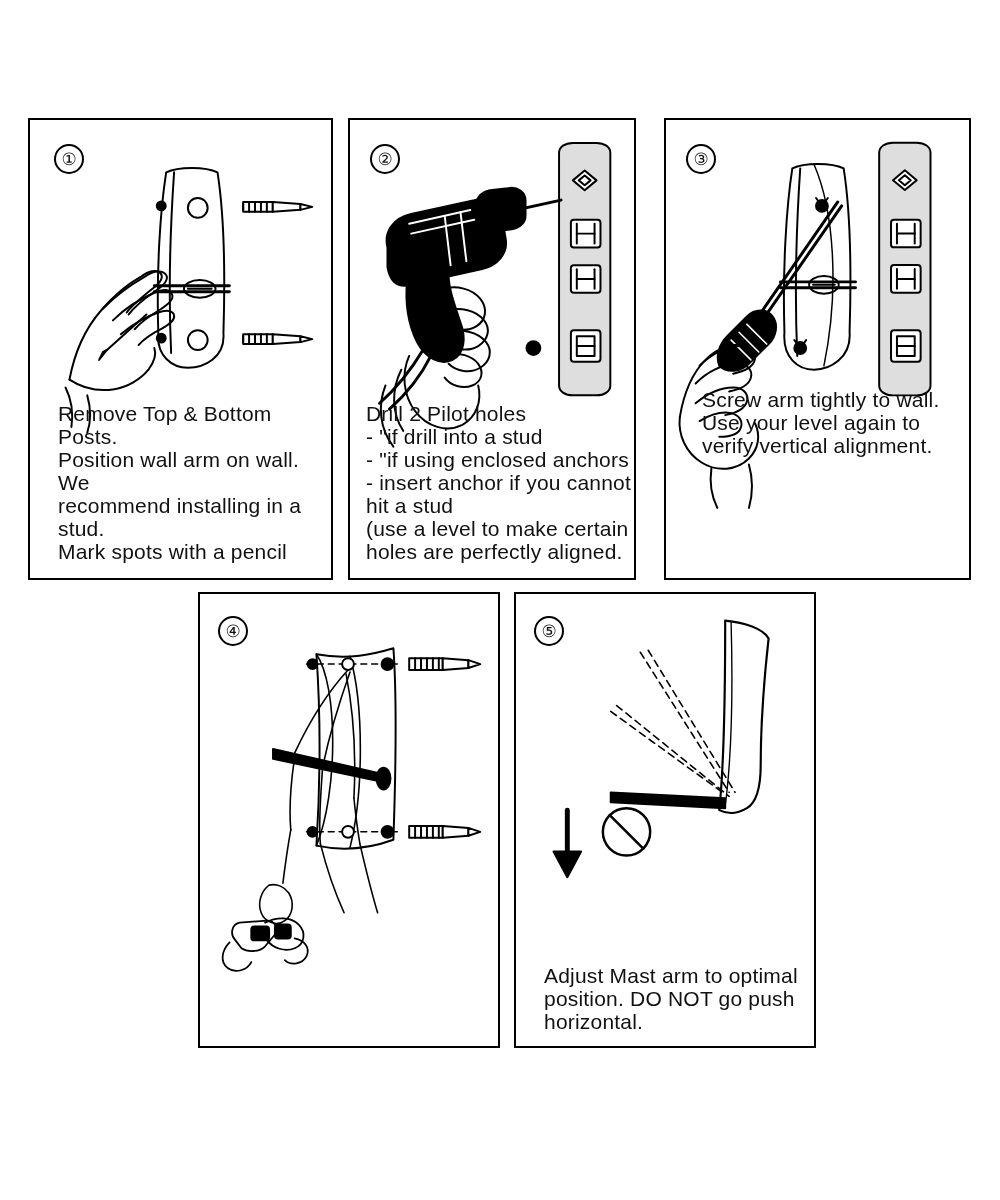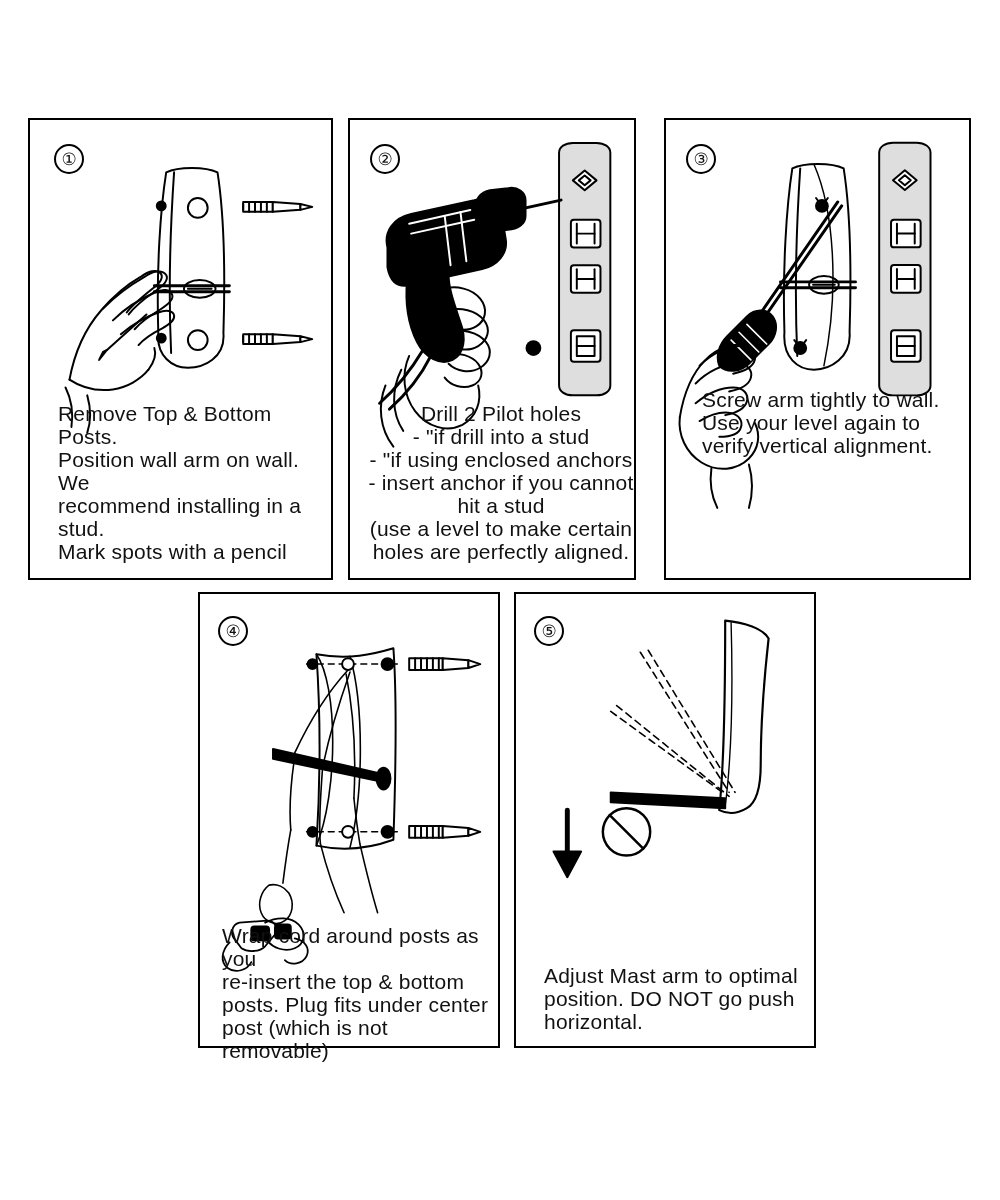--- a/index.html
+++ b/index.html
@@ -59,21 +59,21 @@
   .caption {
     position: absolute;
     font-family: "Liberation Sans", sans-serif;
     font-size: 21px;
     line-height: 23px;
     letter-spacing: 0.2px;
     white-space: pre-line;
     color: #111;
   }
   #panel-1 .caption { left: 28px; top: 282px; width: 260px; }
-  #panel-2 .caption { left: 16px; top: 282px; width: 270px; text-align: center; }
+  #panel-2 .caption { left: 16px; top: 282px; width: 270px; }
   #panel-3 .caption { left: 36px; top: 268px; width: 260px; }
   #panel-4 .caption { left: 22px; top: 330px; width: 278px; }
   #panel-5 .caption { left: 28px; top: 330px; width: 262px; margin-top: 40px; }
 
   
   .art {
     position: absolute;
     left: 0; top: 0;
     width: 100%;
     height: 100%;
@@ -331,24 +331,20 @@
 
         <path d="M36 350 C30 344 32 334 40 332 L68 330 C76 330 80 338 76 344 L66 356 C60 362 48 362 42 358 Z" stroke-width="1.8"></path>
         <path d="M66 332 C78 326 92 326 100 334 C108 342 106 354 96 358 C86 362 74 358 68 350" stroke-width="1.8"></path>
         <rect x="52" y="336" width="18" height="14" rx="3" fill="#000"></rect>
         <rect x="76" y="334" width="16" height="14" rx="3" fill="#000"></rect>
         <path d="M30 352 C22 360 20 372 28 378 C36 384 48 380 52 372" stroke-width="1.8"></path>
         <path d="M96 348 C106 350 112 358 108 366 C104 374 92 376 86 370" stroke-width="1.8"></path>
       </g>
     </svg>
 
-    <div class="caption">Wrap cord around posts as you
-re-insert the top &amp; bottom
-posts. Plug fits under center
-post (which is not removable)</div>
   </div>
 
   <div class="panel" id="panel-5">
     <div class="badge">⑤</div>
 
     <svg class="art" viewBox="0 0 302 456">
       <g fill="none" stroke="#000" stroke-width="2" stroke-linejoin="round" stroke-linecap="round">
 
         <path d="M212 26 C232 28 250 34 256 44 C252 80 248 130 248 172 C248 196 244 210 234 216 C224 222 214 222 206 218 C210 180 212 110 212 26 Z" fill="#fff" stroke="#000" stroke-width="2.2"></path>
         <path d="M218 28 C220 100 218 168 212 214" stroke-width="1.4"></path>

